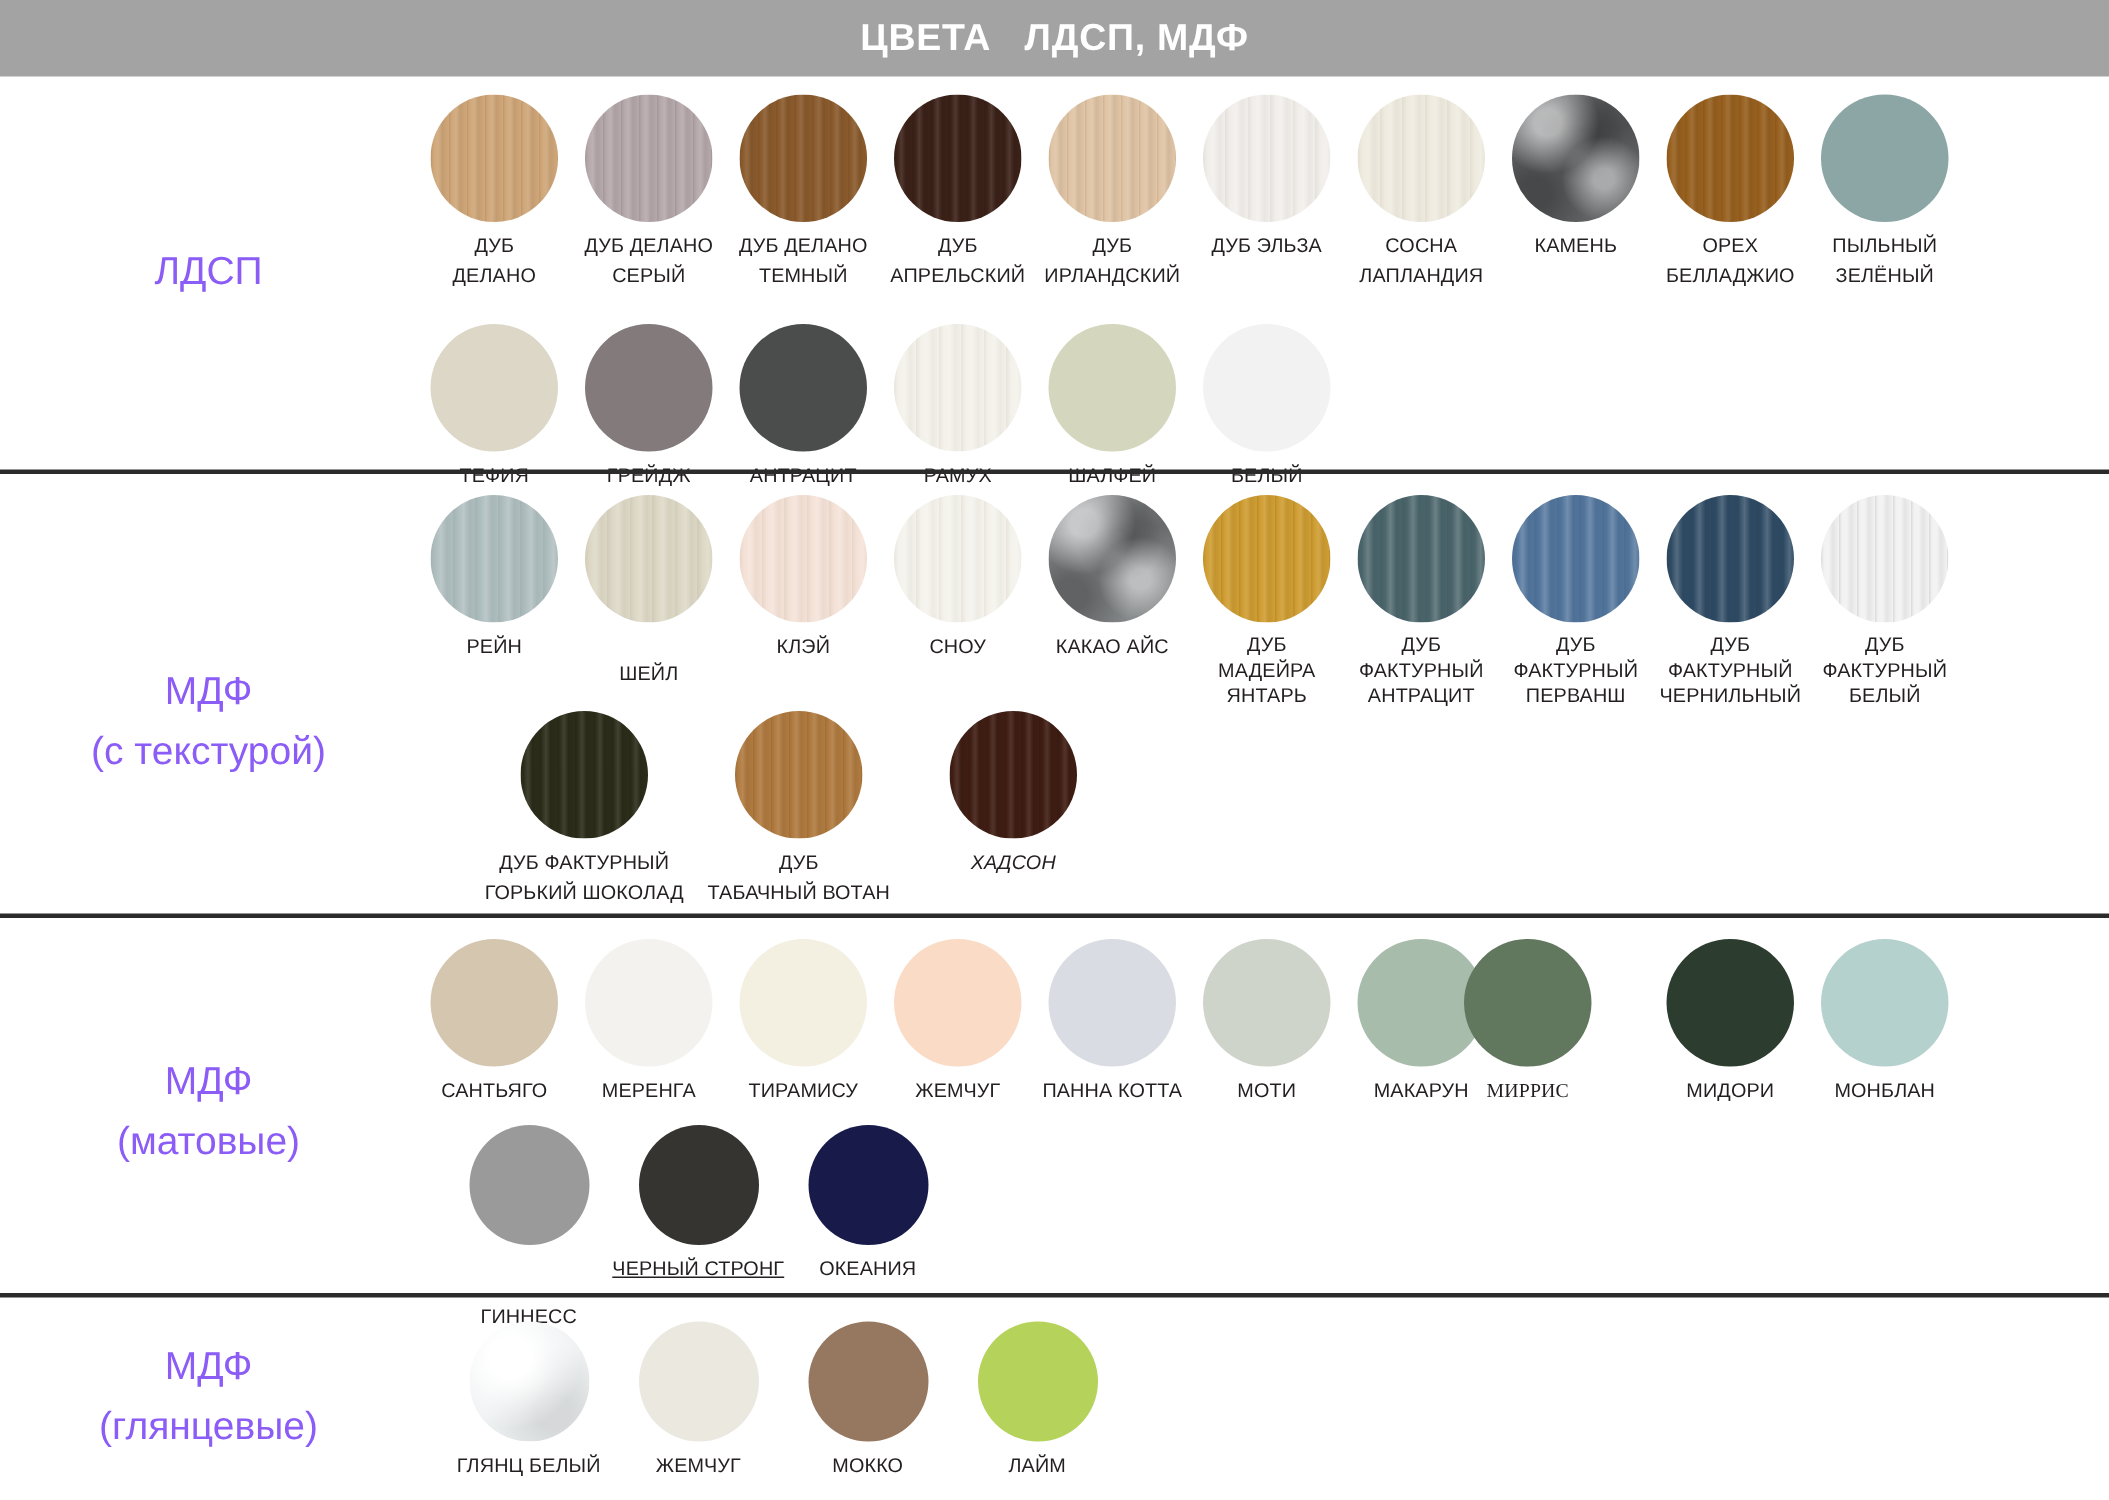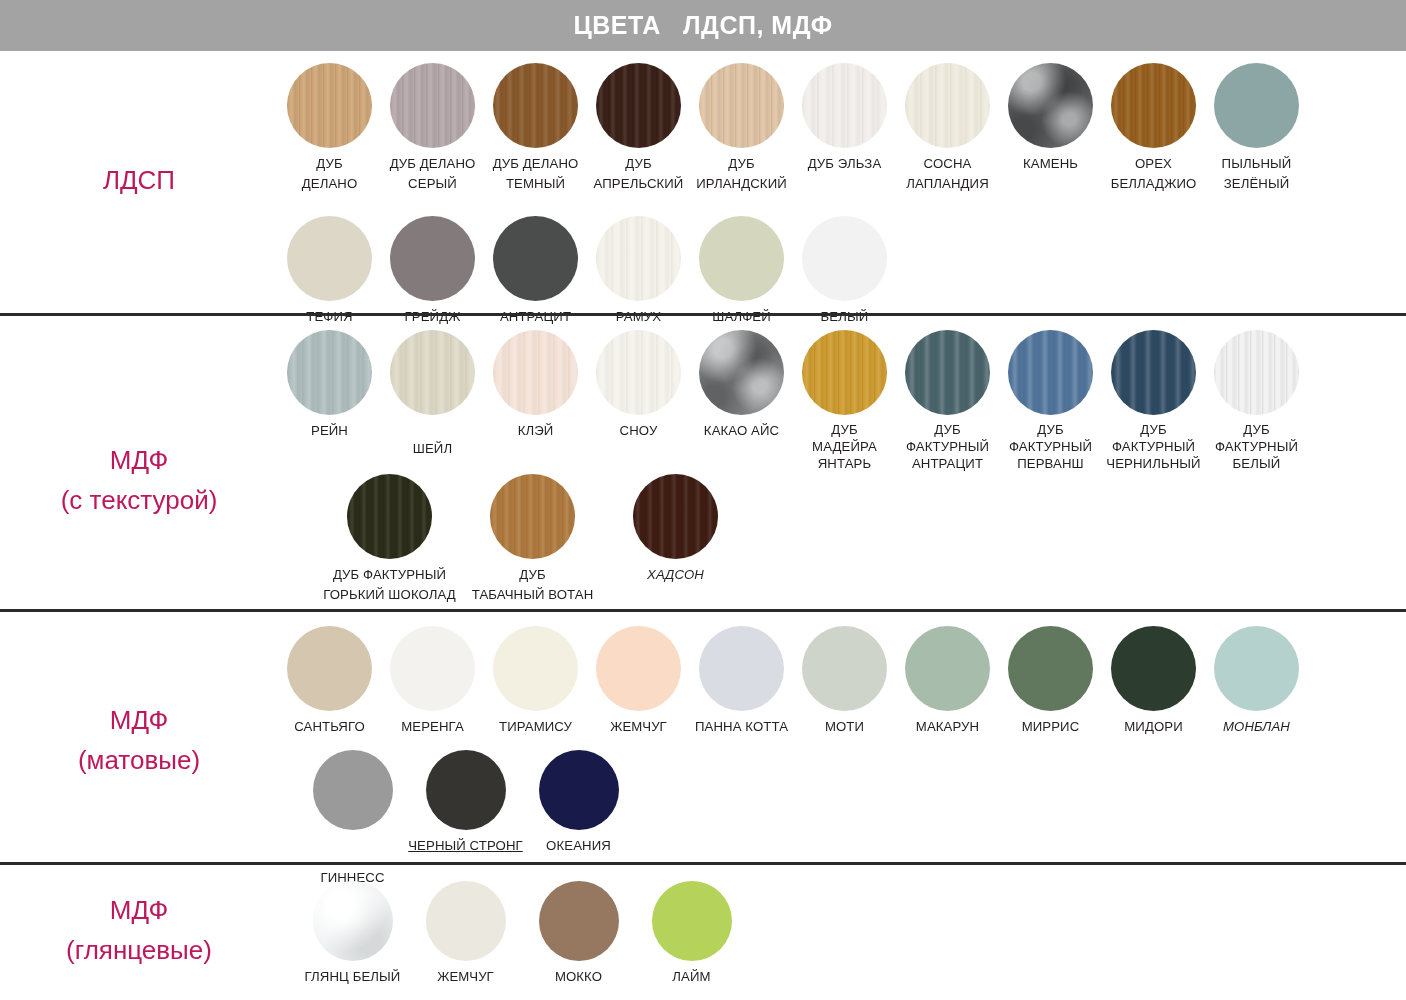--- a/index.html
+++ b/index.html
@@ -31,21 +31,21 @@
 
   
   .section{position:absolute;left:0;width:1406px;}
   .divider{
     position:absolute;left:0;width:1406px;height:3px;background:#2b2b2b;
   }
 
   .cat-label{
     position:absolute;left:0;width:278px;
     text-align:center;
-    font-size:26px;color:#be185d;line-height:1.55;
+    font-size:26px;color:#8b5cf6;line-height:1.55;
   }
   .cat-label .l2{display:block;}
 
   
   .row{position:absolute;left:278px;width:1128px;}
   .cell{
     position:absolute;top:0;width:103px;
     display:flex;flex-direction:column;align-items:center;
   }
   .disc{
@@ -276,29 +276,29 @@
           <div class="cap" style="width: 103px;">ПАННА КОТТА</div>
         </div>
         <div class="cell" style="left: 515px; width: 103px; margin-left: 0px;">
           <div class="disc" style="background-color: rgb(207, 212, 203); width: 85px; height: 85px;"></div>
           <div class="cap" style="width: 103px;">МОТИ</div>
         </div>
         <div class="cell" style="left: 618px; width: 103px; margin-left: 0px;">
           <div class="disc" style="background-color: rgb(168, 188, 172); width: 85px; height: 85px;"></div>
           <div class="cap" style="width: 103px;">МАКАРУН</div>
         </div>
-        <div class="cell" style="left: 721px; width: 103px; margin-left: 0px;">
+        <div class="cell" style="left: 689px; width: 103px; margin-left: 0px; font-family: Liberation Serif, serif;">
           <div class="disc" style="background-color: rgb(97, 120, 95); width: 85px; height: 85px;"></div>
           <div class="cap" style="width: 103px;">МИРРИС</div>
         </div>
         <div class="cell" style="left: 824px; width: 103px; margin-left: 0px;">
           <div class="disc" style="background-color: rgb(44, 60, 47); width: 85px; height: 85px;"></div>
           <div class="cap" style="width: 103px;">МИДОРИ</div>
         </div>
-        <div class="cell" style="left: 927px; width: 103px; margin-left: 0px; font-style: italic;">
+        <div class="cell" style="left: 927px; width: 103px; margin-left: 0px;">
           <div class="disc" style="background-color: rgb(181, 209, 205); width: 85px; height: 85px;"></div>
           <div class="cap" style="width: 103px;">МОНБЛАН</div>
         </div>
       </div>
       <div class="row" style="top: 138px;">
         <div class="cell" style="left: 18px; width: 118px; margin-left: -2.5px; gap: 32px;">
           <div class="disc sm" style="background-color: rgb(154, 154, 154); width: 80px; height: 80px;"></div>
           <div class="cap" style="width: 118px;">ГИННЕСС</div>
         </div>
         <div class="cell" style="left: 131px; width: 118px; margin-left: -2.5px;">

